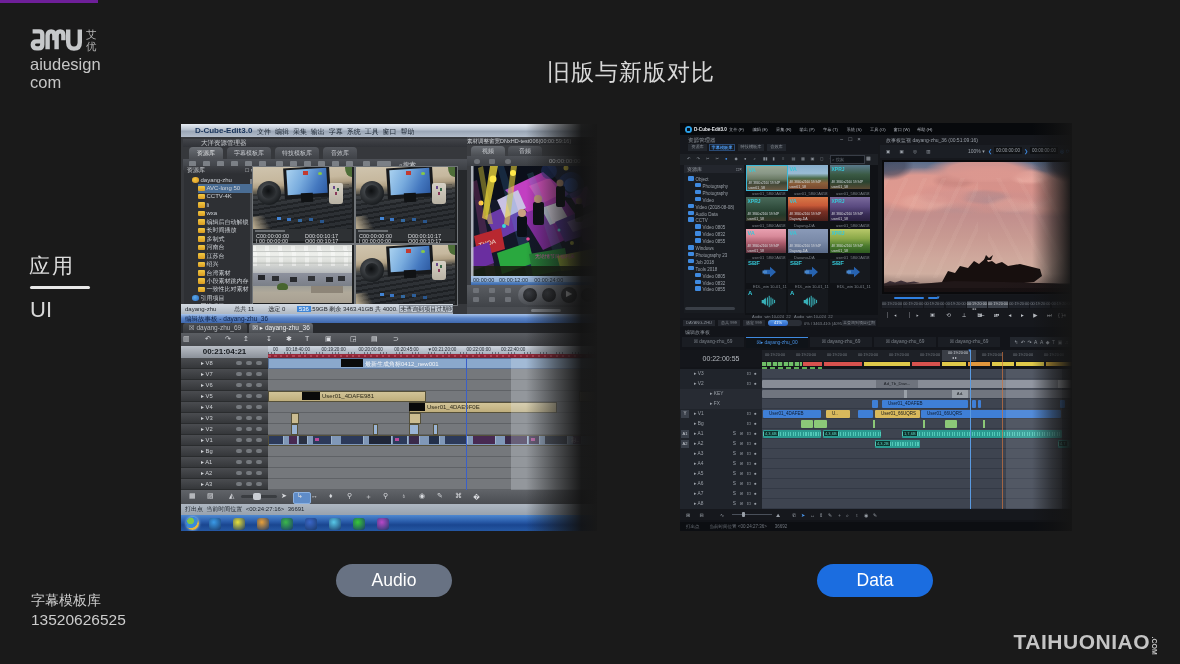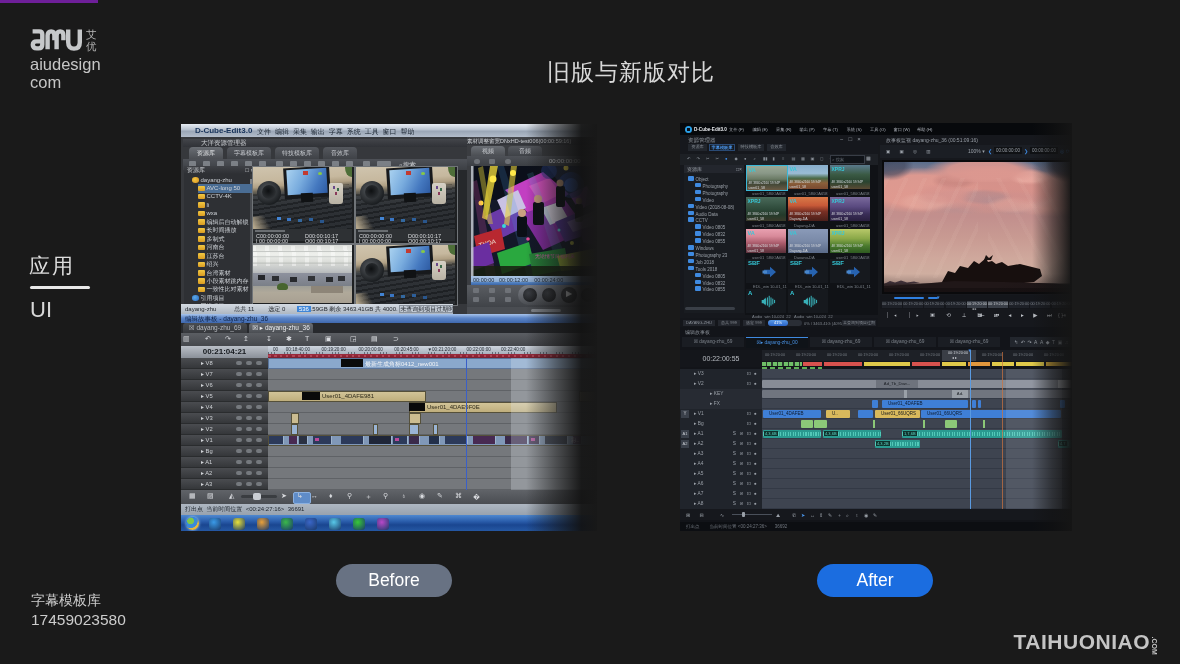--- a/index.html
+++ b/index.html
@@ -785,17 +785,17 @@
       <div class="tx" style="left:157px;top:388.5px;color:#9aa0a8;font-size:5px;">＋</div>
       <div class="tx" style="left:166px;top:388.5px;color:#9aa0a8;font-size:5px;">⌕</div>
       <div class="tx" style="left:175px;top:388.5px;color:#9aa0a8;font-size:5px;">♁</div>
       <div class="tx" style="left:184px;top:388.5px;color:#9aa0a8;font-size:5px;">◉</div>
       <div class="tx" style="left:193px;top:388.5px;color:#9aa0a8;font-size:5px;">✎</div>
       <div class="r" style="left:0;top:399.0px;width:392px;height:9px;background:#0c0e12;color:#70767e;font-size:4.5px;line-height:9px;"><span style="margin-left:6px;">打出点</span><span style="margin-left:10px;">当前时间位置 &lt;00:24:27:36&gt;</span><span style="margin-left:8px;">36692</span></div>
     </div>
     <div class="r fadeR" style="left:352px;top:0;width:40px;height:408px;background:linear-gradient(90deg,rgba(20,20,20,0) 0,rgba(18,18,18,0.55) 50%,#151515 100%);"></div>
   </div>
 
-<div id="btnBefore" class="btn abs">Before</div>
-<div id="btnAfter" class="btn abs">After</div>
+<div id="btnBefore" class="btn abs">Audio</div>
+<div id="btnAfter" class="btn abs">Data</div>
 <div id="phone1" class="abs">字幕模板库</div>
-<div id="phone2" class="abs">17459023580</div>
+<div id="phone2" class="abs">13520626525</div>
 <div id="tail" class="abs">TAIHUONIAO<span class="com">.COM</span></div>
 
 </body></html>

